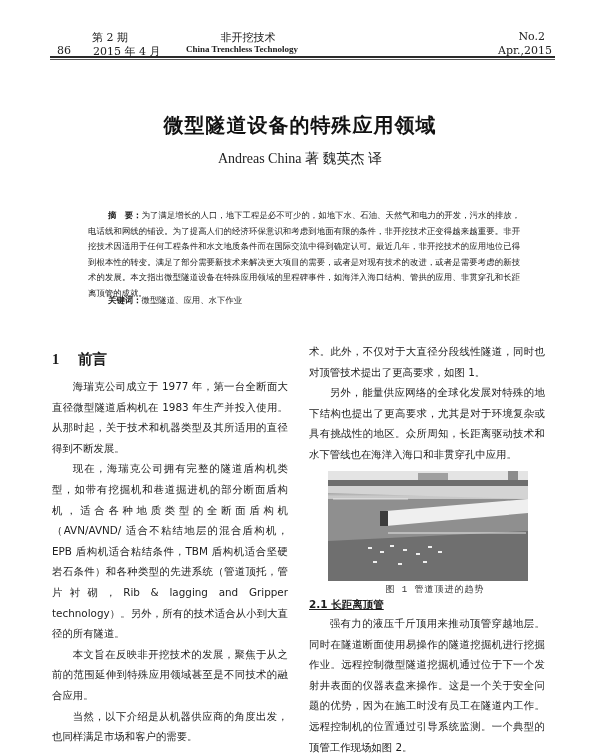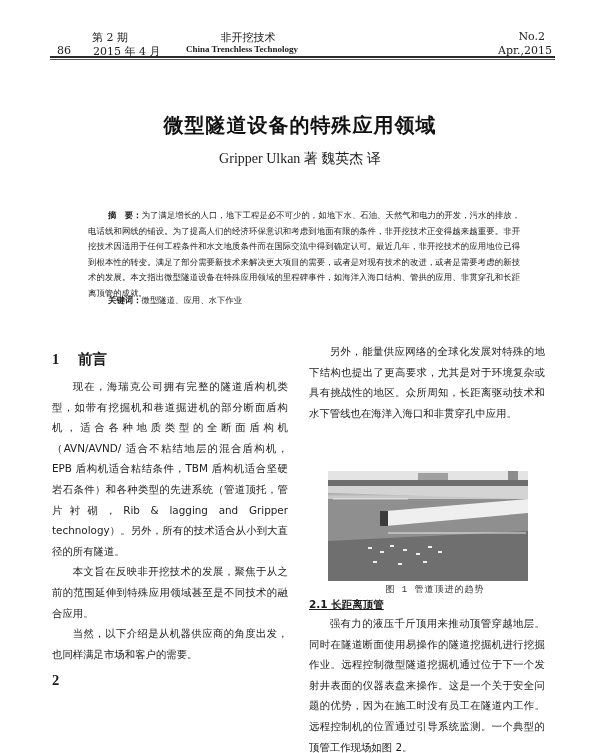--- a/index.html
+++ b/index.html
@@ -44,43 +44,45 @@
 <div class="abs hdr" style="left:57px; top:44px;">86</div>
 <div class="abs hdr" style="left:93px; top:44px;">2015 年 4 月</div>
 <div class="abs hdr" style="left:0; width:496px; text-align:center; top:30px;">非开挖技术</div>
 <div class="abs hdr hdr-en" style="left:0; width:484px; text-align:center; top:44px;">China Trenchless Technology</div>
 <div class="abs hdr" style="left:495px; width:50px; text-align:right; top:30px;">No.2</div>
 <div class="abs hdr" style="left:480px; width:72px; text-align:right; top:44px;">Apr.,2015</div>
 <div class="rule-thick"></div>
 <div class="rule-thin"></div>
 
 <div class="title">微型隧道设备的特殊应用领域</div>
-<div class="author">Gripper Ulkan 著   魏英杰  译</div>
+<div class="author">Andreas China 著   魏英杰  译</div>
 
 <div class="abstract">
   <span style="display:inline-block; width:20px;"></span><span class="lab">摘　要：</span><span>为了满足增长的人口，地下工程是必不可少的，如地下水、石油、天然气和电力的开发，污水的排放，电话线和网线的铺设。为了提高人们的经济环保意识和考虑到地面有限的条件，非开挖技术正变得越来越重要。非开挖技术因适用于任何工程条件和水文地质条件而在国际交流中得到确定认可。最近几年，非开挖技术的应用地位已得到根本性的转变。满足了部分需要新技术来解决更大项目的需要，或者是对现有技术的改进，或者是需要考虑的新技术的发展。本文指出微型隧道设备在特殊应用领域的里程碑事件，如海洋入海口结构、管拱的应用、非贯穿孔和长距离顶管的成就。</span>
 </div>
 <div class="keywords">
   <span class="lab">关键词：</span><span>微型隧道、应用、水下作业</span>
 </div>
 
 <div class="col" style="left:52px; top:349px;">
   <h2 class="sec-h" style="margin-bottom:7px;">
     <span class="num">1</span><span>前言</span>
   </h2>
+  <p>海瑞克公司成立于 1977 年，第一台全断面大直径微型隧道盾构机在 1983 年生产并投入使用。从那时起，关于技术和机器类型及其所适用的直径得到不断发展。</p>
   <p>现在，海瑞克公司拥有完整的隧道盾构机类型，如带有挖掘机和巷道掘进机的部分断面盾构机，适合各种地质类型的全断面盾构机（AVN/AVND/ 适合不粘结地层的混合盾构机，EPB 盾构机适合粘结条件，TBM 盾构机适合坚硬岩石条件）和各种类型的先进系统（管道顶托，管片衬砌，Rib &amp; lagging and Gripper technology）。另外，所有的技术适合从小到大直径的所有隧道。</p>
   <p>本文旨在反映非开挖技术的发展，聚焦于从之前的范围延伸到特殊应用领域甚至是不同技术的融合应用。</p>
   <p>当然，以下介绍是从机器供应商的角度出发，也同样满足市场和客户的需要。</p>
   <h2 class="sec-h" style="margin-top:6px; margin-bottom:4px;">
     <span class="num">2</span>
   </h2>
 
 </div>
 
 <div class="col" style="left:309px; top:341px;">
+  <p class="noind">术。此外，不仅对于大直径分段线性隧道，同时也对顶管技术提出了更高要求，如图 1。</p>
   <p>另外，能量供应网络的全球化发展对特殊的地下结构也提出了更高要求，尤其是对于环境复杂或具有挑战性的地区。众所周知，长距离驱动技术和水下管线也在海洋入海口和非贯穿孔中应用。</p>
 </div>
 
 <div class="figure">
   <svg width="200" height="110" viewBox="0 0 200 110">
     <rect x="0" y="0" width="200" height="10" fill="#e4e4e4"></rect>
     <rect x="90" y="2" width="30" height="8" fill="#a0a0a0"></rect>
     <rect x="180" y="0" width="10" height="10" fill="#8c8c8c"></rect>
     <rect x="0" y="9" width="200" height="6" fill="#6e6e6e"></rect>
     <polygon points="0,15 200,15 200,28 0,22" fill="#d4d4d4"></polygon>

